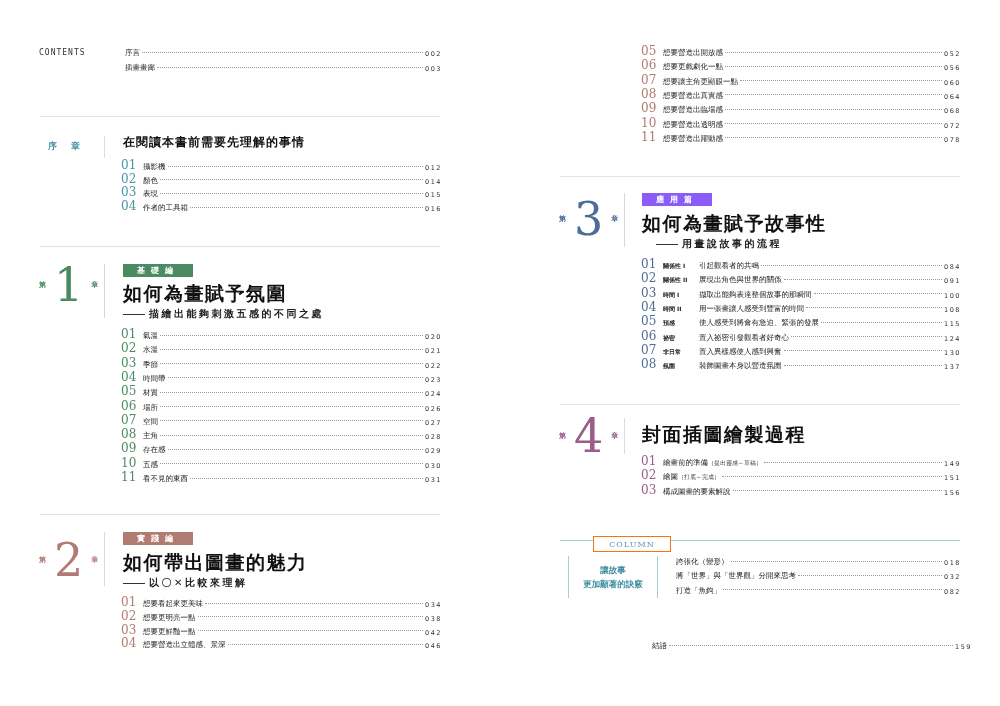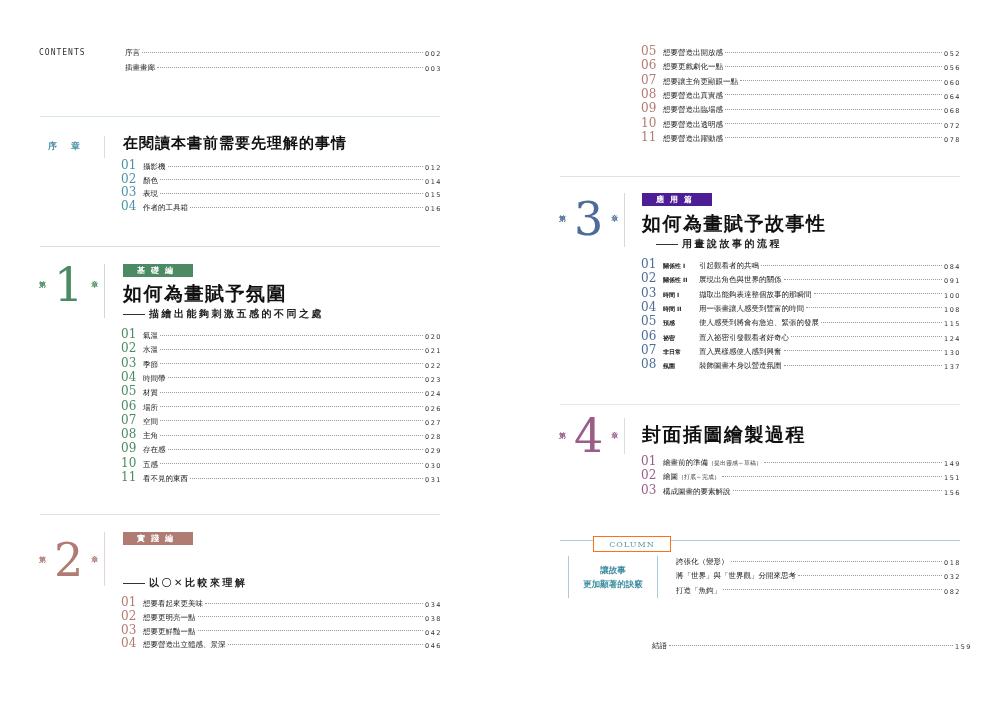--- a/index.html
+++ b/index.html
@@ -50,21 +50,21 @@
   </div>
   <div class="toc-row" style="left:125px; top:61px; width:317px;">
     <span class="label">插畫畫廊</span>
     <span class="dots"></span>
     <span class="page-no">003</span>
   </div>
 
   <div class="divider" style="left:40px; top:116px; width:400px; background:#d6e7ea;"></div>
   <div class="preface-mark" style="left:48px; top:140px; color:#4a93a6;">序章</div>
   <div class="vbar" style="left:104px; top:136px; height:22px; background:#cfe3e7;"></div>
-  <div class="ch-title" style="left:123px; top:134px; font-size:15px; letter-spacing:1px;font-family:Liberation Serif, serif;">在閱讀本書前需要先理解的事情</div>
+  <div class="ch-title" style="left:123px; top:134px; font-size:12px; letter-spacing:1px;font-family:Liberation Serif, serif;">在閱讀本書前需要先理解的事情</div>
 
   <div id="preface-items">
       <div class="toc-row" style="left: 121px; top: 160px; width: 321px;">
         <span class="num" style="color:#4a93a6">01</span>
         <span class="label"><span>攝影機</span><span class="small"></span></span>
         <span class="dots"></span>
         <span class="page-no">012</span>
       </div>
       <div class="toc-row" style="left: 121px; top: 173.7px; width: 321px;">
         <span class="num" style="color:#4a93a6">02</span>
@@ -170,20 +170,21 @@
     </div>
 
   <div class="divider" style="left:40px; top:514px; width:400px; background:#eadfdc;"></div>
   <div class="chapter-mark" style="left:39px; top:537px; color:#b07b72;">
     <span class="di">第</span>
     <span class="numeral">2</span>
     <span class="zhang">章</span>
   </div>
   <div class="vbar" style="left:104px; top:532px; height:54px; background:#e3d6d3;"></div>
   <div class="badge" style="left:123px; top:532px; width:70px; background:#b07b72;">實踐編</div>
+  <div class="ch-title" style="left:123px; top:550px;">如何帶出圖畫的魅力</div>
   <div class="ch-sub" style="left:123px; top:576px;justify-content:flex-end;">
       <span class="dash"></span>
       <span>以〇✕比較來理解</span>
     </div>
 
   <div id="ch2-items-left">
       <div class="toc-row" style="left: 121px; top: 597px; width: 321px;">
         <span class="num" style="color:#b07b72">01</span>
         <span class="label"><span>想要看起來更美味</span><span class="small"></span></span>
         <span class="dots"></span>
@@ -256,21 +257,21 @@
       </div>
     </div>
 
   <div class="divider" style="left:60px; top:176px; width:400px; background:#dde3ea;"></div>
   <div class="chapter-mark" style="left:59px; top:196px; color:#4d6d97;">
     <span class="di">第</span>
     <span class="numeral">3</span>
     <span class="zhang">章</span>
   </div>
   <div class="vbar" style="left:124px; top:193px; height:54px; background:#d5d8de;"></div>
-  <div class="badge" style="left:142px; top:193px; width:70px; background:#4c1d95;">應用篇</div>
+  <div class="badge" style="left:142px; top:193px; width:70px; background:#8b5cf6;">應用篇</div>
   <div class="ch-title" style="left:142px; top:211px;">如何為畫賦予故事性</div>
   <div class="ch-sub" style="left:156px; top:237px;">
       <span class="dash"></span>
       <span>用畫說故事的流程</span>
     </div>
 
   <div id="ch3-items">
       <div class="toc-row" style="left: 141px; top: 259px; width: 320px;">
         <span class="num" style="color:#4d6d97">01</span>
         <span class="tag">關係性 I</span>

